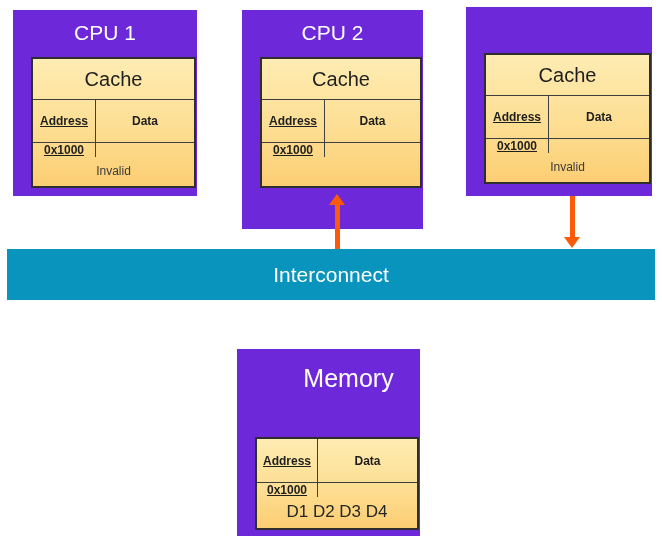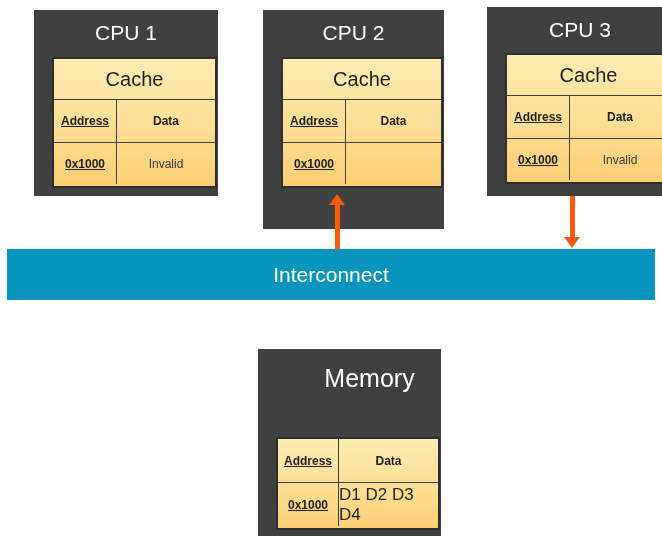--- a/index.html
+++ b/index.html
@@ -1,37 +1,37 @@
 <!DOCTYPE html>
 <html><head>
 <meta charset="utf-8">
 <style>
   * { margin:0; padding:0; box-sizing:border-box; }
   body { background:#ffffff; font-family:"Liberation Sans", sans-serif; }
   .canvas { position:relative; width:662px; height:542px; background:#ffffff; overflow:hidden; }
 
   
-  .blue-box { position:absolute; background:#404040;margin-left:21px; }
+  .blue-box { position:absolute; background:#6d28d9; }
   .cpu1 { left:13px;  top:10px; width:184px; height:186px; }
   .cpu2 { left:242px; top:10px; width:181px; height:219px; }
   .cpu3 { left:466px; top:7px;  width:186px; height:189px; }
 
   .cpu-title { height:46px; display:flex; align-items:center; justify-content:center;
                color:#ffffff; font-size:21px; }
 
   
   .table { position:absolute; left:18px; right:1px; top:47px; height:131px;
            background:linear-gradient(180deg,#FEECB2 0%, #FDDE93 55%, #FCCE73 100%);
            border:2px solid #2E2E2E; }
   .cpu3 .table { top:46px; }
   .row-cache { height:41px; border-bottom:1px solid #3F3F3F; display:flex;
                align-items:center; justify-content:center; font-size:20px; color:#1F1F1F; }
   .row { display:flex; }
   .row-head { height:43px; border-bottom:1px solid #3F3F3F; }
-  .row-data { height:41px; }
+  .row-data { height:41px;flex-direction:column; }
   .cell-addr { width:63px; border-right:1px solid #3F3F3F; display:flex;
                align-items:center; justify-content:center;text-decoration:underline; }
   .cell-data { flex:1; display:flex; align-items:center; justify-content:center; }
   .hdr-txt { font-size:12px; font-weight:bold; color:#1F1F1F; }
   .addr-txt { font-size:12px; font-weight:bold; color:#1F1F1F; }
   .val-txt { font-size:12px; color:#3A3A3A; }
   .val-small .val-txt, .val-small .hl { font-size:14px; }
   .hl { background:#FF0000; padding:1px 3px; margin-right:3px; color:#3A3A3A; }
   .hl:empty { display:none; margin:0; padding:0; }
 
@@ -91,21 +91,20 @@
         <div class="cell-addr hdr-txt">Address</div>
         <div class="cell-data hdr-txt">Data</div>
       </div>
       <div class="row row-data">
         <div class="cell-addr addr-txt">0x1000</div>
       </div>
     </div>
   </div>
 
   <div class="blue-box cpu3">
-    <div class="cpu-title">CPU 3</div>
     <div class="table">
       <div class="row-cache">Cache</div>
       <div class="row row-head">
         <div class="cell-addr hdr-txt">Address</div>
         <div class="cell-data hdr-txt">Data</div>
       </div>
       <div class="row row-data">
         <div class="cell-addr addr-txt">0x1000</div>
         <div class="cell-data">
 

